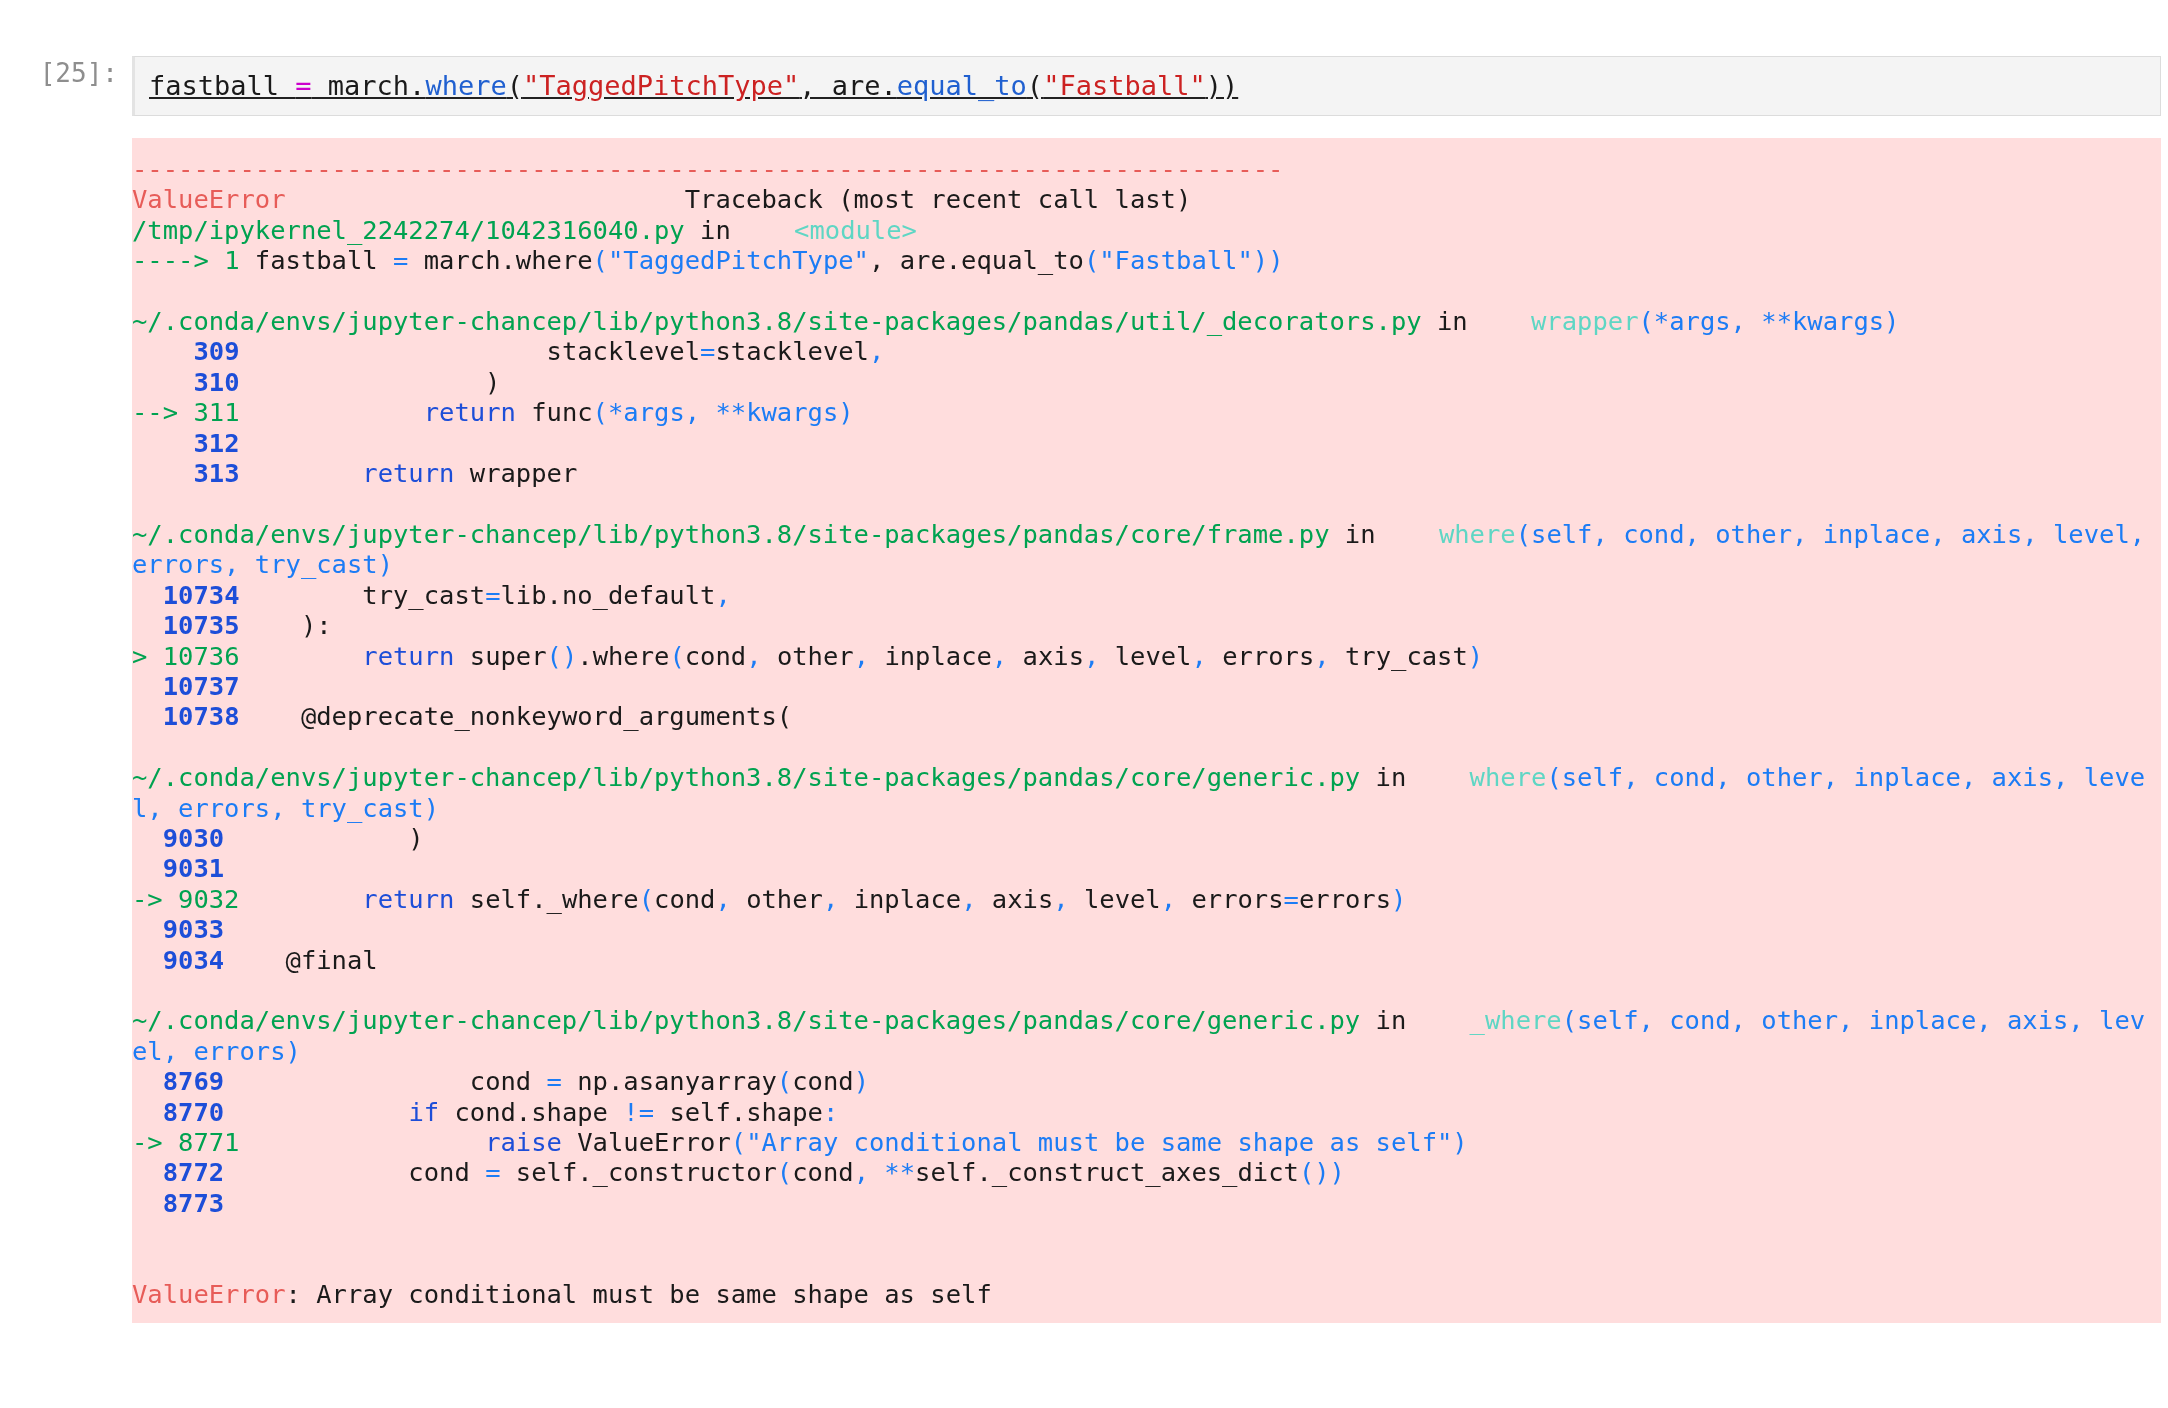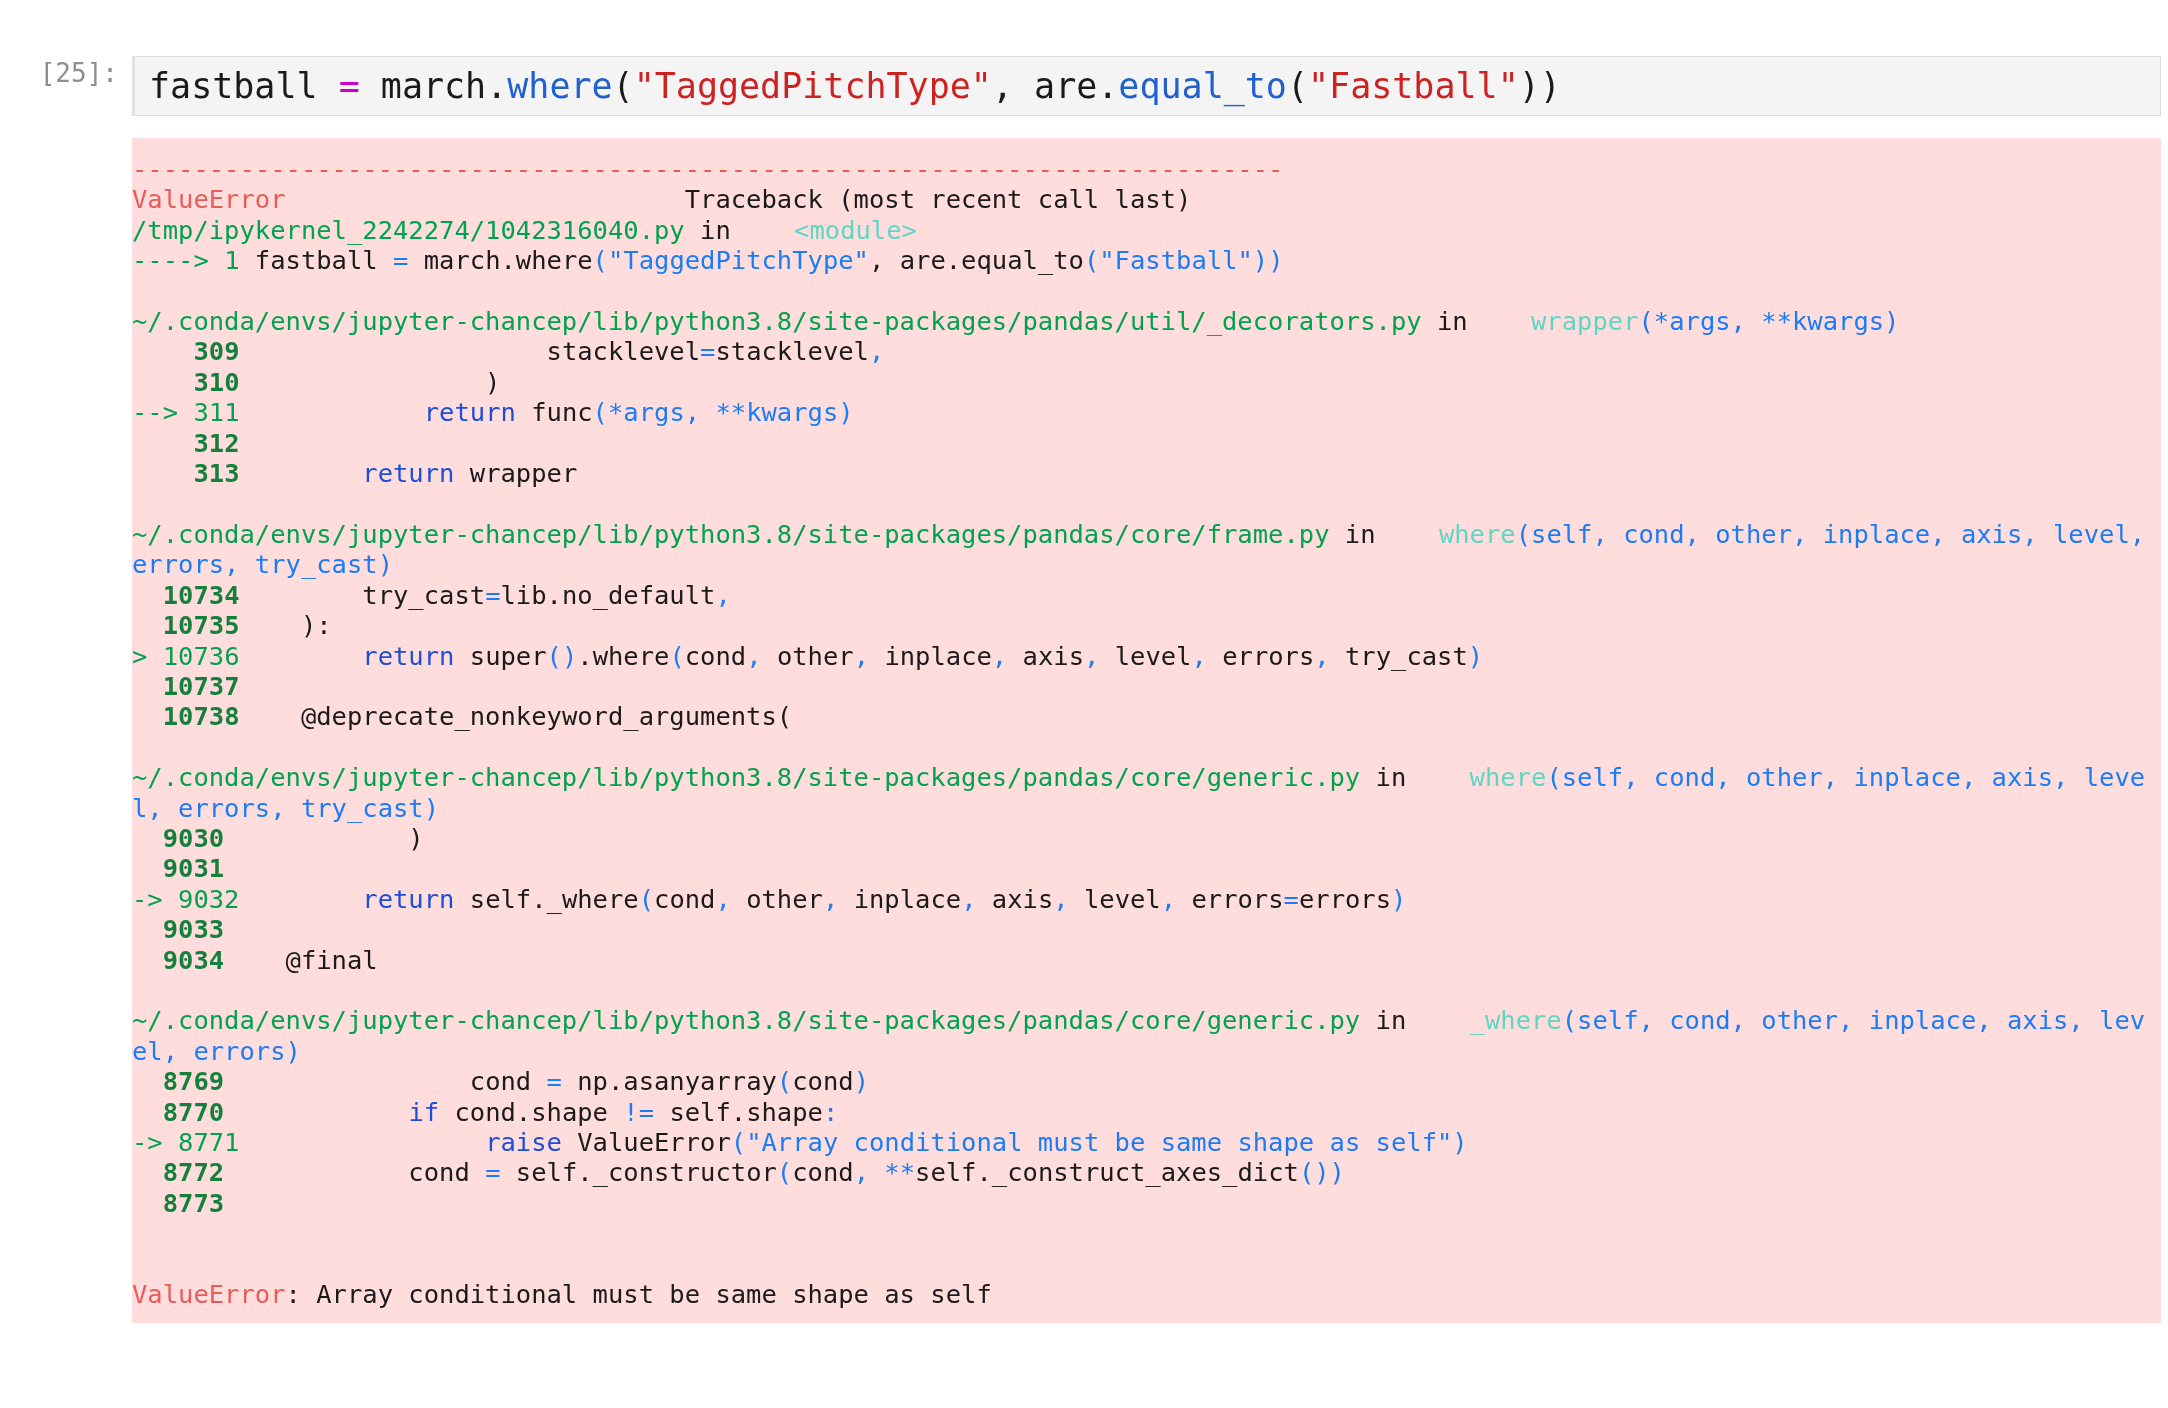--- a/index.html
+++ b/index.html
@@ -43,24 +43,25 @@
     background: #f4f4f4;
     border: 1px solid #dcdcdc;
     border-left: 3px solid #e3e3e3;
     margin-right: 23px;
     padding: 12px 0 12px 14px;
     box-sizing: border-box;
     min-height: 48px;
   }
   .code-line {
     font-family: "DejaVu Sans Mono", "Liberation Mono", monospace;
-    font-size: 35px;
+    font-size: 27px;
     line-height: 34px;
     color: #212121;
     white-space: pre;
+    text-decoration: underline;
   }
 
   
   .output-row {
     display: flex;
     align-items: flex-start;
     margin-top: 22px;
   }
   .output-prompt {
     width: 116px;
@@ -86,21 +87,21 @@
     overflow-wrap: anywhere;
     min-height: 30.4px;
   }
   .tb-blank { min-height: 30.4px; }
 
   
   .c-err      { color: #e75c58; }          
   .c-path     { color: #00a250; font-weight: 400; }  
   .c-func     { color: #5fd6c4; margin-left: 48px; }          
   .c-arg      { color: #1c7cf5; }          
-  .c-lineno   { color: #15803d; font-weight: 700; } 
+  .c-lineno   { color: #1d4ed8; font-weight: 700; } 
   .c-cur      { color: #00a250; }          
   .c-kw       { color: #1d4ed8; }          
   .c-op       { color: #1c7cf5; }          
   .c-plain    { color: #1a1a1a; }
   .c-dash     { color: #e75c58; }          
   .c-str-red  { color: #cc2222; }          
   .c-kw-blue  { color: #2060d0; }          
   .c-magenta  { color: #cc00cc; }          
 </style>
 </head>

